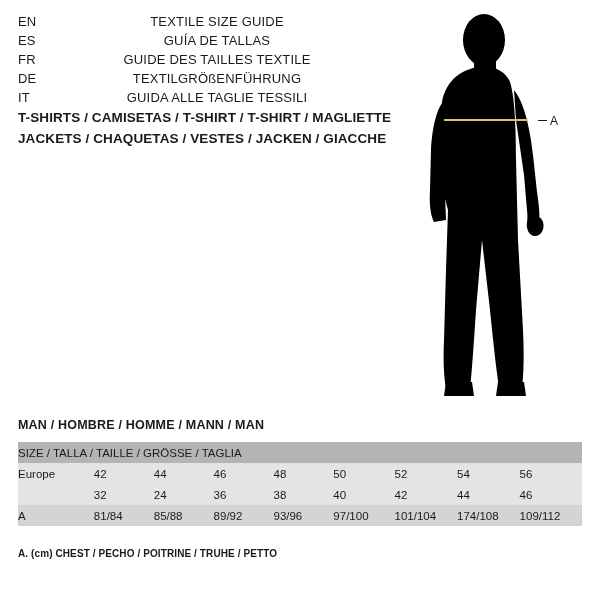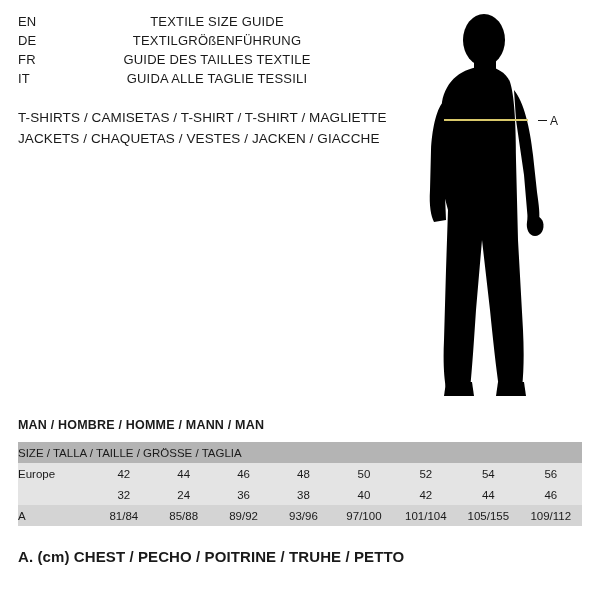--- a/index.html
+++ b/index.html
@@ -48,21 +48,21 @@
 
   
   .category-block {
     position: absolute;
     left: 18px;
     top: 110px;
     width: 420px;
   }
   .category-row {
     font-size: 13.5px;
-    font-weight: normal;
+    font-weight: bold;
     height: 21px;
     letter-spacing: 0.1px;
   }
 
   
   .figure-wrap {
     position: absolute;
     left: 400px;
     top: 10px;
     width: 200px;
@@ -119,48 +119,52 @@
   table.size-table tr.alt-light {
     background: #e4e4e4;
     margin-left: 29px;
   }
   td.label-cell {
     width: 86px;
     padding-left: 3px;
   }
   td.val-cell {
     width: 68px;
-    text-align: center;
+    text-align: left;
   }
   .footnote {
     position: absolute;
     left: 18px;
     top: 548px;
-    font-size: 15px;
+    font-size: 10px;
     font-weight: bold;
     letter-spacing: 0.1px;
   }
 </style>
 </head>
 <body>
 
 <div class="page">
 
   <div class="lang-block">
     <div class="lang-row">
       <span class="lang-code">EN</span>
       <span class="lang-text">TEXTILE SIZE GUIDE</span>
     </div>
     <div class="lang-row">
+      <span class="lang-code">ES</span>
+      <span class="lang-text">GUÍA DE TALLAS</span>
+    </div>
+    <div class="lang-row">
+      <span class="lang-code">FR</span>
+      <span class="lang-text">GUIDE DES TAILLES TEXTILE</span>
+    </div>
+    <div class="lang-row">
       <span class="lang-code">DE</span>
       <span class="lang-text">TEXTILGRÖßENFÜHRUNG</span>
-    </div>
-    <div class="lang-row">
-      <span class="lang-code">FR</span>
-      <span class="lang-text">GUIDE DES TAILLES TEXTILE</span>
     </div>
     <div class="lang-row">
       <span class="lang-code">IT</span>
       <span class="lang-text">GUIDA ALLE TAGLIE TESSILI</span>
     </div>
   </div>
 
   <div class="category-block">
     <div class="category-row">T-SHIRTS / CAMISETAS / T-SHIRT / T-SHIRT / MAGLIETTE</div>
     <div class="category-row">JACKETS / CHAQUETAS / VESTES / JACKEN / GIACCHE</div>
@@ -238,21 +242,21 @@
         <td class="val-cell">46</td>
       </tr>
       <tr class="alt-dark">
         <td class="label-cell">A</td>
         <td class="val-cell">81/84</td>
         <td class="val-cell">85/88</td>
         <td class="val-cell">89/92</td>
         <td class="val-cell">93/96</td>
         <td class="val-cell">97/100</td>
         <td class="val-cell">101/104</td>
-        <td class="val-cell">105/155</td>
+        <td class="val-cell">174/108</td>
         <td class="val-cell">109/112</td>
       </tr>
     </tbody>
   </table>
 
   <div class="footnote">A. (cm) CHEST / PECHO / POITRINE / TRUHE / PETTO</div>
 
 </div>
 
 </body></html>

